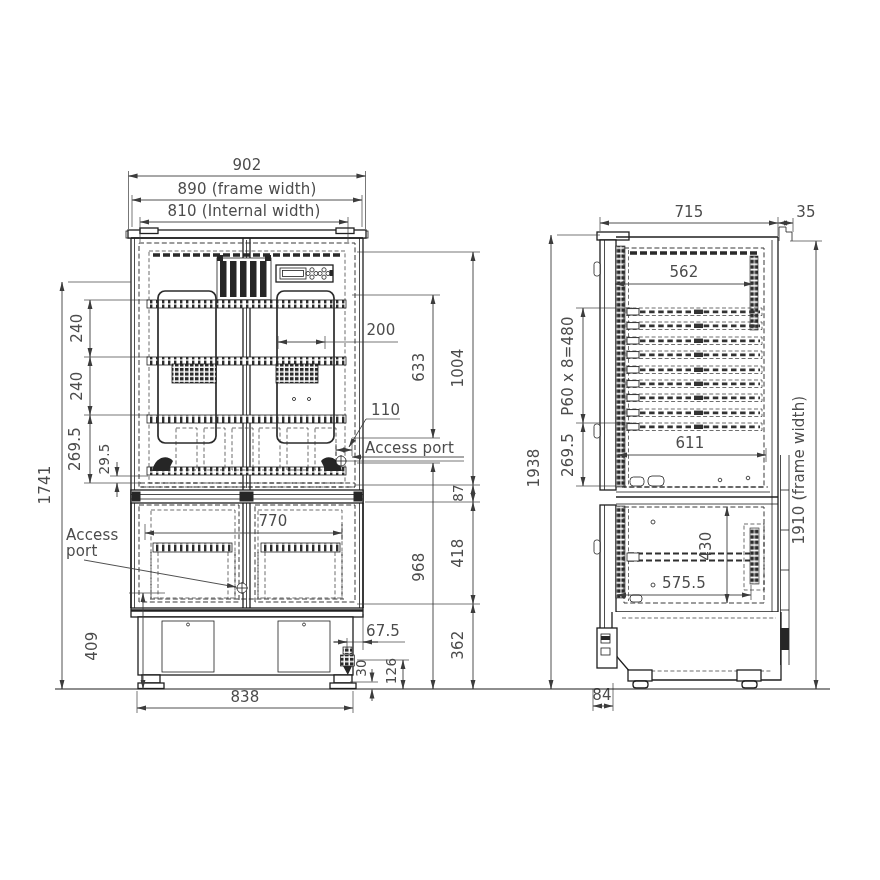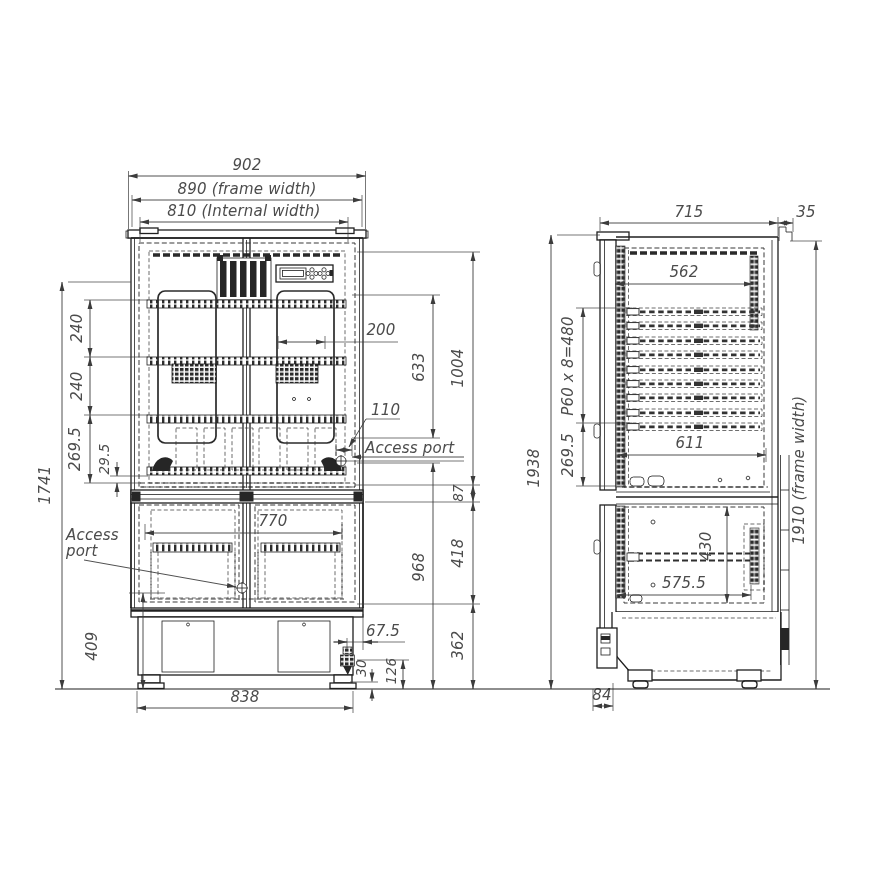--- a/index.html
+++ b/index.html
@@ -1,16 +1,16 @@
 <!DOCTYPE html>
 <html><head>
 <meta charset="utf-8">
 <style>
   html,body{margin:0;padding:0;background:#ffffff;}
-  .canvas{position:relative;width:880px;height:880px;background:#ffffff;overflow:hidden;font-style:italic;}
+  .canvas{position:relative;width:880px;height:880px;background:#ffffff;overflow:hidden;}
   svg{display:block;}
   text{font-family:"DejaVu Sans","Liberation Sans",sans-serif;font-size:15px;fill:#4c4c4c;letter-spacing:.2px;}
   .sm{font-size:13.5px;}
   .mid{text-anchor:middle;}
   .ln{stroke:#1f1f1f;stroke-width:1.3;fill:none;}
   .lt{stroke:#1f1f1f;stroke-width:.8;fill:none;}
   .lw{stroke:#1f1f1f;stroke-width:2.4;fill:none;}
   .hd{stroke:#2f2f2f;stroke-width:.95;fill:none;stroke-dasharray:5 2.6;}
   .hdt{stroke:#2f2f2f;stroke-width:.7;fill:none;stroke-dasharray:4 2.4;}
   .hdw{stroke:#2a2a2a;stroke-width:3.4;fill:none;stroke-dasharray:7 3;}

